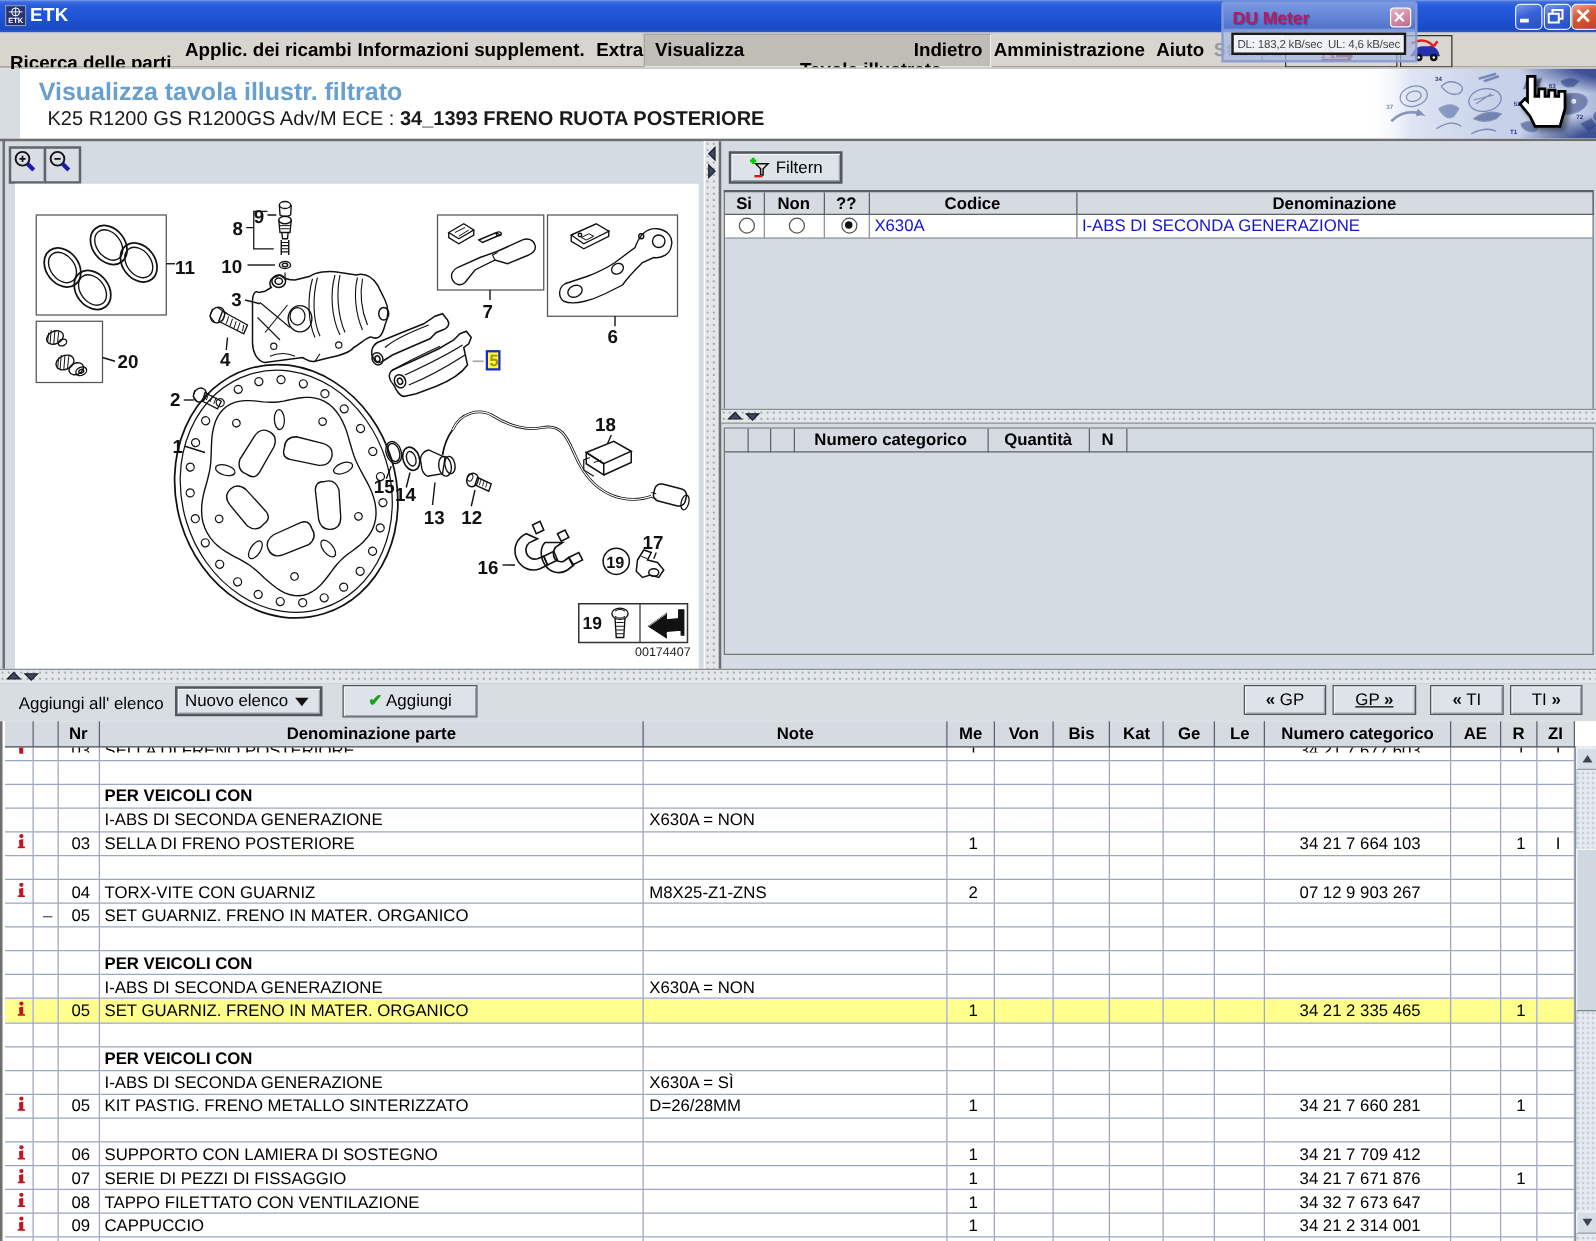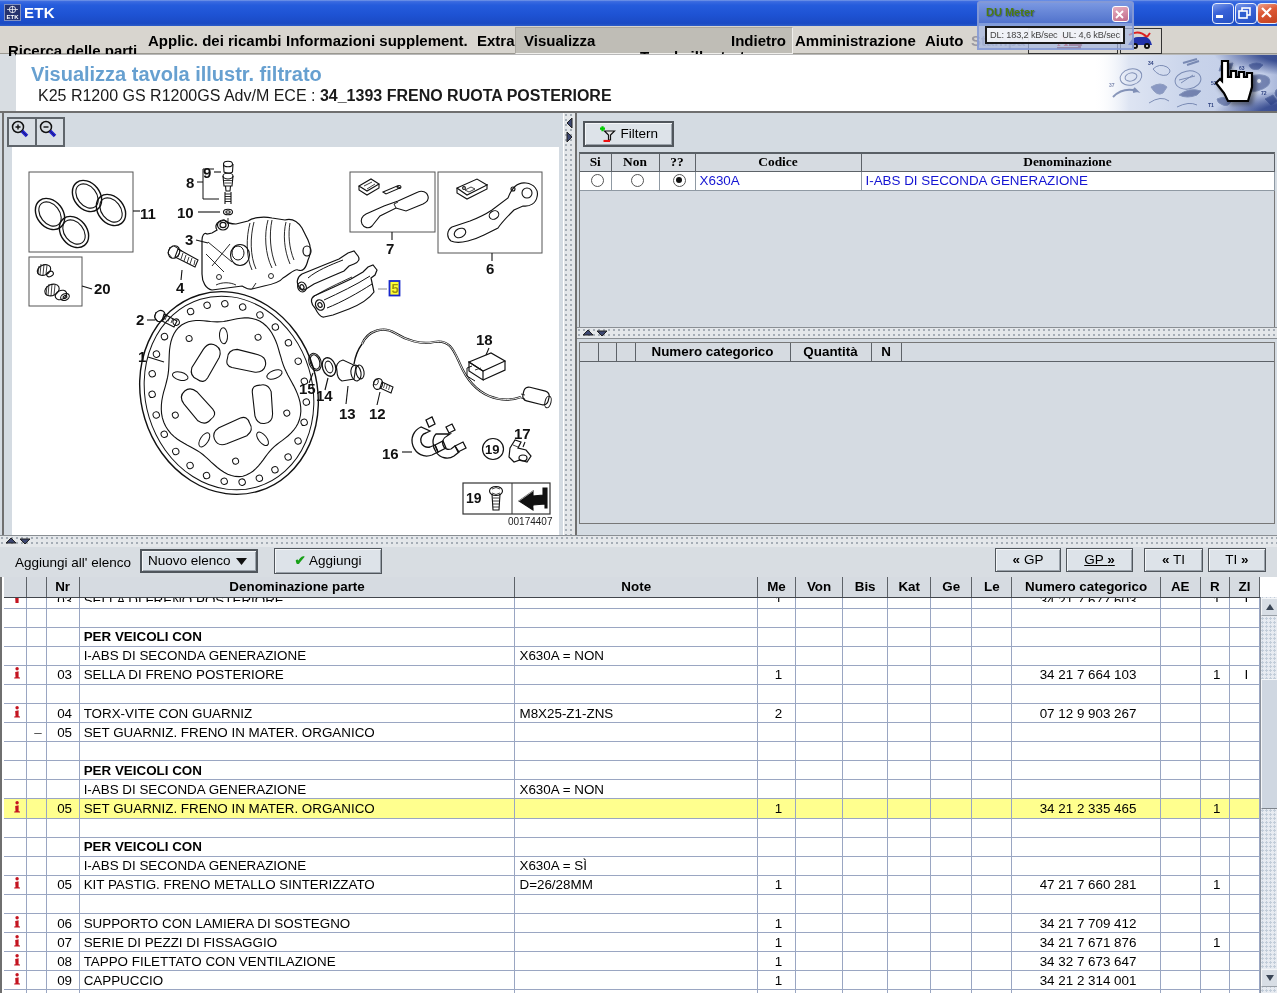--- a/index.html
+++ b/index.html
@@ -15,21 +15,21 @@
     background:linear-gradient(160deg,#7d9be8 0%,#3a63d8 40%,#2350c4 100%);color:#fff;}
   #btnclose{background:linear-gradient(160deg,#eda28c 0%,#dd5936 40%,#c3421f 100%);}
   
   #menubar{left:0;top:26px;width:1277px;height:27px;background:#d8d5cf;
     border-bottom:1px solid #9a9890;}
   #menurecess{left:515px;top:1px;width:276px;height:25px;background:#bfbdb6;
     border:1px solid #a9a69f;border-right-color:#f0efec;border-bottom-color:#f0efec;}
   .mi{position:absolute;top:6px;font-weight:bold;font-size:15px;color:#000;white-space:pre;}
   #dumeter{left:977px;top:1px;width:153px;height:45px;z-index:50;
     background:rgba(166,184,226,0.72);border:2px solid rgba(130,150,210,0.8);border-radius:3px 3px 0 0;}
-  #dmtitle{position:absolute;left:7px;top:3px;font-size:11px;font-weight:bold;color:#4d7c0f;
+  #dmtitle{position:absolute;left:7px;top:3px;font-size:14px;font-weight:bold;color:#be185d;
     text-shadow:1px 1px 1px rgba(30,50,120,.6);}
   #dumeter::before{content:"";position:absolute;left:0;top:0;width:100%;height:20px;
     background:linear-gradient(180deg,rgba(120,150,225,.85),rgba(70,105,200,.8));}
   #dmtitle{z-index:2;}
   #dmx{position:absolute;right:3px;top:3px;width:15px;height:14px;z-index:2;border-radius:3px;
     background:linear-gradient(160deg,#e8b0c0,#c06a8a);border:1px solid #fff;}
   #dmbox{position:absolute;left:6px;top:23px;width:136px;height:14px;background:rgba(252,252,252,.82);
     border:2px solid #1a1a1a;font-size:9.2px;color:#444;text-align:center;line-height:14px;white-space:nowrap;overflow:hidden;letter-spacing:-0.15px;}
   
   #band{left:16px;top:54px;width:1277px;height:56px;background:#fff;border-top:1px solid #b8b8b8;}
@@ -499,21 +499,21 @@
     <div class="abs" id="tbl1" style="left:2px;top:39px;width:694px;height:174px;background:#d5dbe2;border:1px solid #777;border-top:2px solid #595f65;">
       <table class="grid t1" style="width:694px;">
         <colgroup>
             <col style="width:31px">
             <col style="width:48px">
             <col style="width:36px">
             <col style="width:166px">
             <col style="width:413px">
           </colgroup>
         <tbody>
-            <tr style="height:17px;font-family:Liberation Serif, serif;">
+            <tr style="height:17px;">
               <th>Si</th>
               <th>Non</th>
               <th>??</th>
               <th>Codice</th>
               <th>Denominazione</th>
             </tr>
         <tr style="height:18px;">
               <td class="c"><span class="radio"></span></td>
               <td class="c"><span class="radio"></span></td>
               <td class="c"><span class="radio sel"></span></td>
@@ -905,21 +905,21 @@
           <td></td>
           <td class="c">05</td>
           <td>KIT PASTIG. FRENO METALLO SINTERIZZATO</td>
           <td>D=26/28MM</td>
           <td class="c">1</td>
           <td></td>
           <td></td>
           <td></td>
           <td></td>
           <td></td>
-          <td class="c">47 21 7 660 281</td>
+          <td class="c">34 21 7 660 281</td>
           <td></td>
           <td class="c">1</td>
           <td></td>
         </tr>
  <tr>
           <td></td>
           <td></td>
           <td></td>
           <td></td>
           <td></td>

